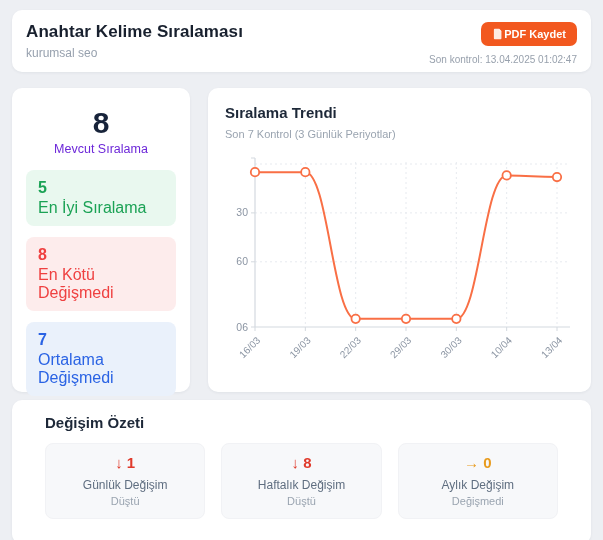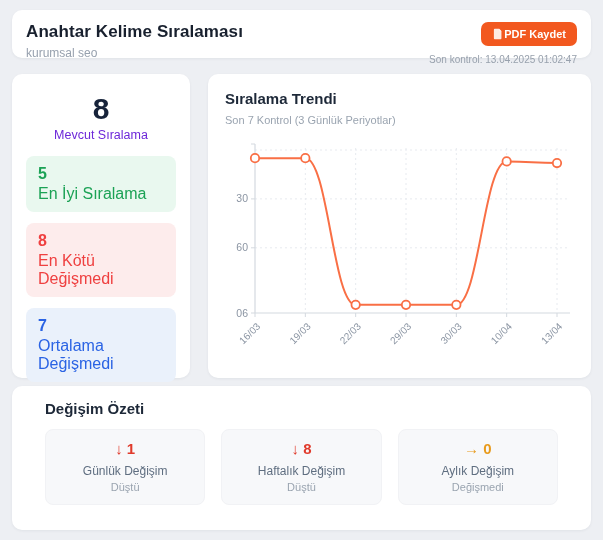--- a/index.html
+++ b/index.html
@@ -11,21 +11,21 @@
     overflow:hidden;
   }
   .page { padding:10px 12px; }
   .card {
     background:#ffffff;
     border-radius:10px;
     box-shadow:0 1px 3px rgba(20,30,50,.06);
   }
   
   .header {
-    height:48px;
+    height:62px;
     padding:12px 14px;
     display:flex;
     justify-content:space-between;
     align-items:flex-start;
   }
   .title { font-size:17px; font-weight:700; color:#18202e; letter-spacing:.1px; }
   .subtitle { font-size:12px; color:#97a1ae; margin-top:4px; }
   .header-right { display:flex; flex-direction:column; align-items:flex-end; }
   .pdf-btn {
     display:inline-flex; align-items:center; 

